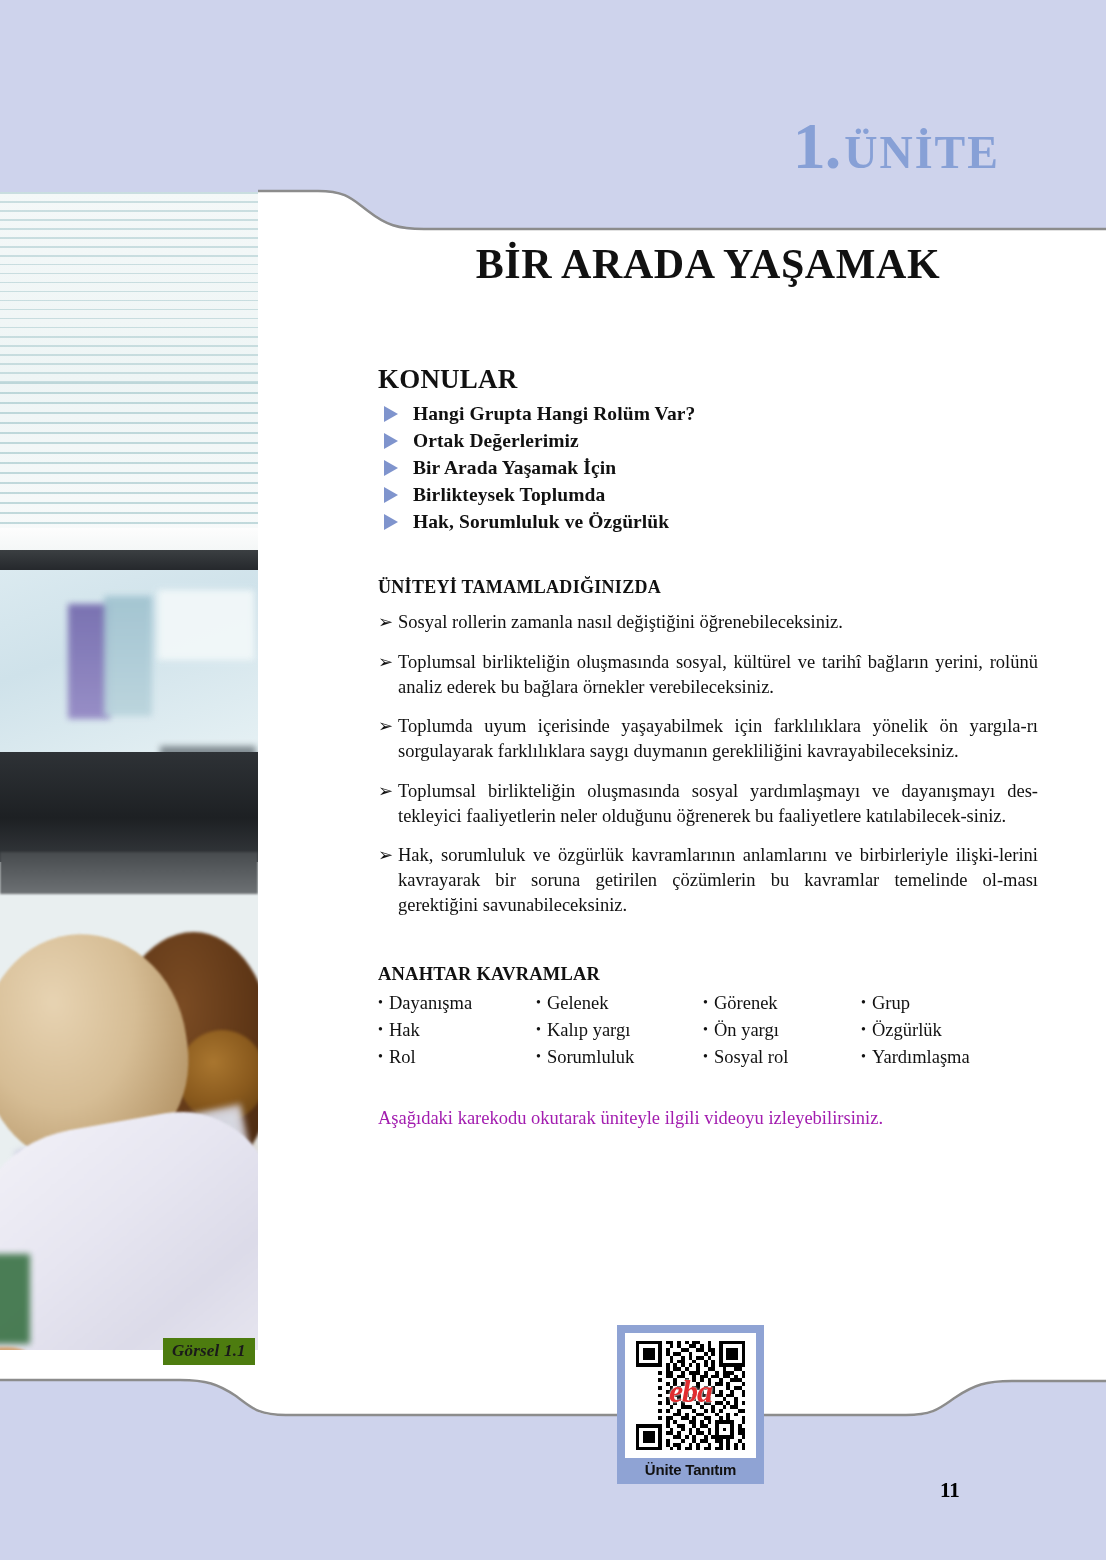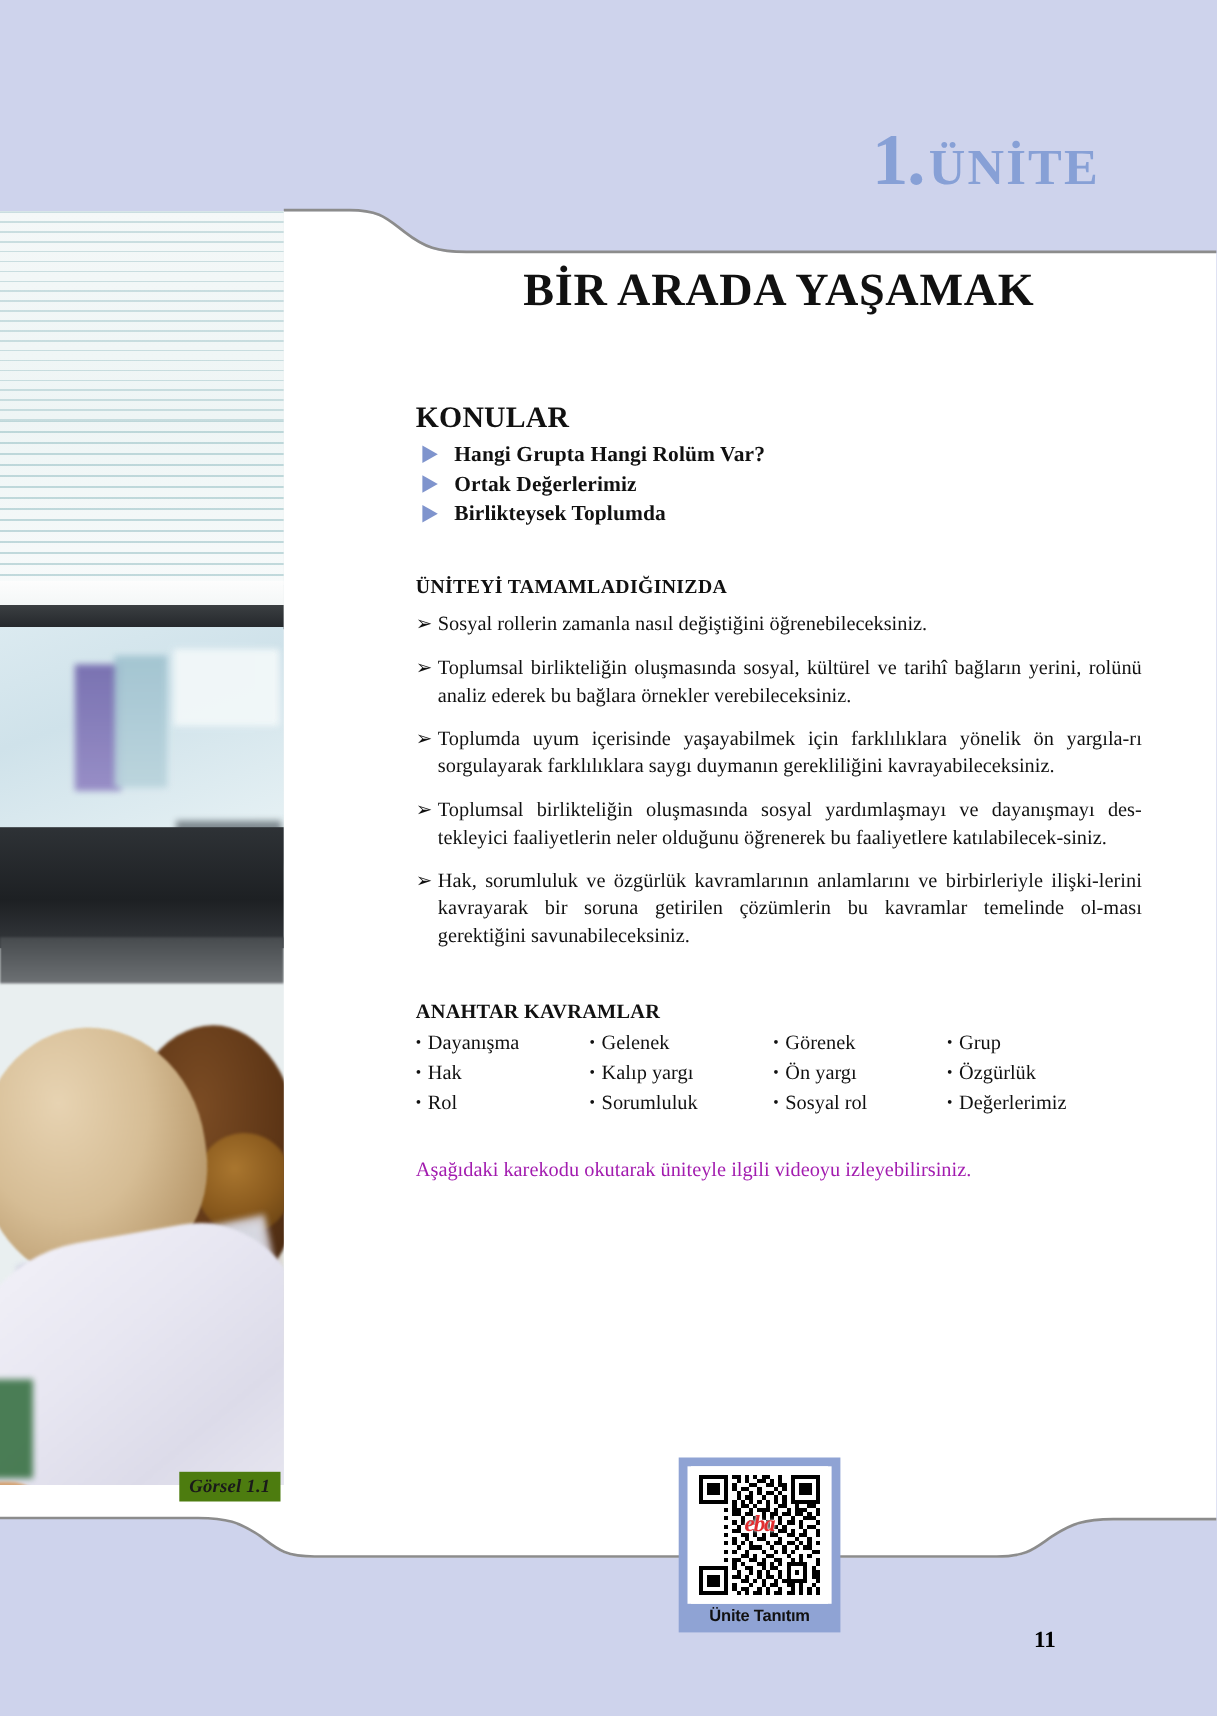--- a/index.html
+++ b/index.html
@@ -253,21 +253,21 @@
   #qr-img{
     width:131px;height:125px;background:#fff;
     position:relative;margin:0 auto;
     display:block;
   }
   #qr-img svg{display:block;}
   #eba-logo{
     position:absolute;left:0;right:0;top:42px;
     font-family:"Liberation Serif", serif;
     font-style:italic;font-weight:bold;
-    font-size:21px;color:#e12d30;
+    font-size:32px;color:#e12d30;
     letter-spacing:-1px;
     text-shadow:0 0 2px #fff, 0 0 3px #fff;
     line-height:1;
   }
   #qr-caption{
     font-family:"Liberation Sans", sans-serif;
     font-weight:bold;font-size:15px;color:#111;
     padding:3px 0 2px 0;
     letter-spacing:-.2px;
   }
@@ -350,21 +350,29 @@
   <div class="topic-row">
     <span class="tri"></span>
     <span class="topic-label">Hangi Grupta Hangi Rolüm Var?</span>
   </div>
   <div class="topic-row">
     <span class="tri"></span>
     <span class="topic-label">Ortak Değerlerimiz</span>
   </div>
   <div class="topic-row">
     <span class="tri"></span>
+    <span class="topic-label">Bir Arada Yaşamak İçin</span>
+  </div>
+  <div class="topic-row">
+    <span class="tri"></span>
     <span class="topic-label">Birlikteysek Toplumda</span>
+  </div>
+  <div class="topic-row">
+    <span class="tri"></span>
+    <span class="topic-label">Hak, Sorumluluk ve Özgürlük</span>
   </div>
 
   <div class="sec-head-sm">ÜNİTEYİ TAMAMLADIĞINIZDA</div>
 
   <div class="obj-row">
     <span class="obj-arrow">➢</span>
     <span class="obj-text">Sosyal rollerin zamanla nasıl değiştiğini öğrenebileceksiniz.</span>
   </div>
   <div class="obj-row">
     <span class="obj-arrow">➢</span>
@@ -391,21 +399,21 @@
     <div class="kav-item"><span class="kav-dot">•</span><span>Grup</span></div>
 
     <div class="kav-item"><span class="kav-dot">•</span><span>Hak</span></div>
     <div class="kav-item"><span class="kav-dot">•</span><span>Kalıp yargı</span></div>
     <div class="kav-item"><span class="kav-dot">•</span><span>Ön yargı</span></div>
     <div class="kav-item"><span class="kav-dot">•</span><span>Özgürlük</span></div>
 
     <div class="kav-item"><span class="kav-dot">•</span><span>Rol</span></div>
     <div class="kav-item"><span class="kav-dot">•</span><span>Sorumluluk</span></div>
     <div class="kav-item"><span class="kav-dot">•</span><span>Sosyal rol</span></div>
-    <div class="kav-item"><span class="kav-dot">•</span><span>Değerlerimiz</span></div>
+    <div class="kav-item"><span class="kav-dot">•</span><span>Yardımlaşma</span></div>
   </div>
 
   <div id="qr-note">Aşağıdaki karekodu okutarak üniteyle ilgili videoyu izleyebilirsiniz.</div>
 </div>
 
 <div id="qr-block">
   <div id="qr-img">
     <svg width="131" height="125" viewBox="0 0 33 33" shape-rendering="crispEdges">
       <rect width="33" height="33" fill="#ffffff"></rect>
       <g fill="#000000">

